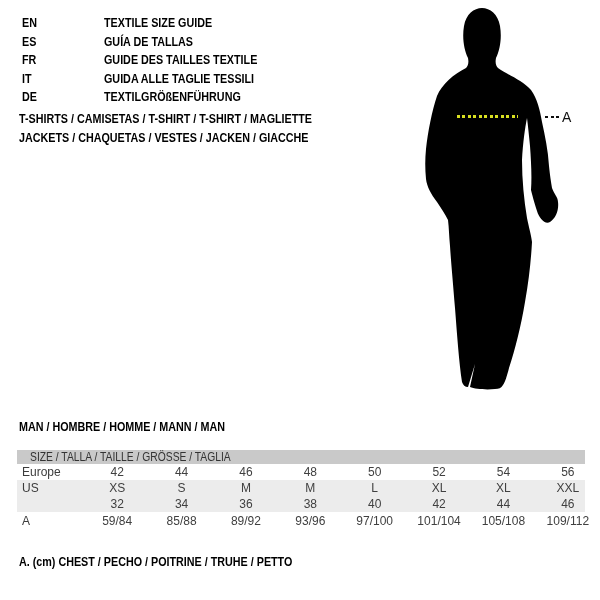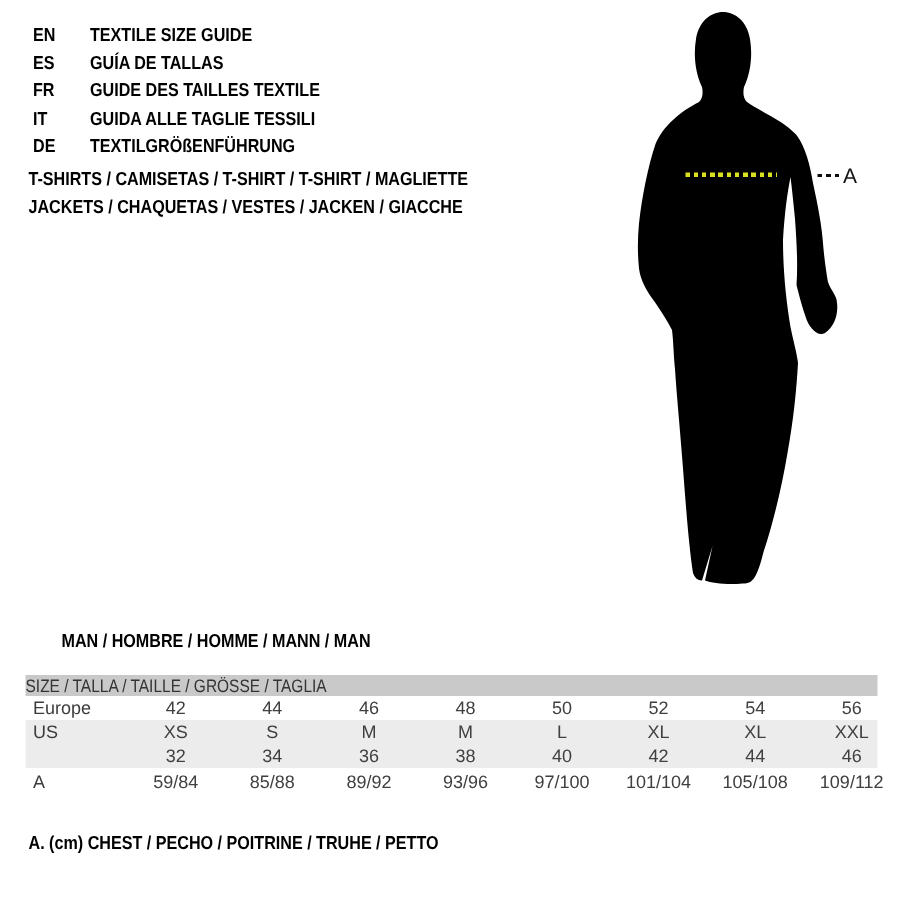--- a/index.html
+++ b/index.html
@@ -5,47 +5,47 @@
   html, body { margin:0; padding:0; }
   body {
     width:600px; height:600px; position:relative; overflow:hidden;
     background:#ffffff; color:#000;
     font-family:"Liberation Sans", sans-serif;
   }
   .cond { display:inline-block; transform:scaleX(0.86); transform-origin:0 50%; white-space:nowrap; }
 
   
   .lang-block { position:absolute; left:22px; top:14px; }
-  .lang-row { display:flex; height:18.5px; align-items:center; font-size:12.5px; font-weight:bold; }
+  .lang-row { display:flex; height:18.5px; align-items:center; font-size:12.5px; font-weight:bold;gap:44px; }
   .lang-code { width:38px; flex:0 0 38px; }
 
   
   .cat-block { position:absolute; left:19px; top:112px; }
   .cat-line { height:19px; display:flex; font-size:12.5px; font-weight:bold; }
 
   
   .figure { position:absolute; left:398px; top:4px; width:165px; height:392px; }
   .figure svg { display:block; width:100%; height:100%; }
   .chest-line {
     position:absolute; left:457px; top:115px; width:61px; height:3px;
     background:repeating-linear-gradient(90deg, var(--dash-color,#d9e021) 0 3px, transparent 3px 5.5px);
   }
   .measure-ext {
     position:absolute; left:545px; top:116px; width:16px; height:2px;
     background:repeating-linear-gradient(90deg, #0d0d0d 0 3px, transparent 3px 5.7px);
   }
   .measure-label { position:absolute; left:562px; top:109px; font-size:14px; color:#111; }
 
   
-  .section-title { position:absolute; left:19px; top:420px; font-size:12.5px; font-weight:bold; display:flex; align-items:center; height:14px;margin-left:22px; }
+  .section-title { position:absolute; left:19px; top:420px; font-size:12.5px; font-weight:bold; display:flex; align-items:center; height:14px; }
 
   
   .size-table { position:absolute; left:17px; top:450px; width:583px; font-size:12px; color:#3c3c3c; }
   .thead {
-    width:568px; height:14px; box-sizing:border-box; padding-left:0;
+    width:568px; height:14px; box-sizing:border-box; padding-left:13px;
     background:var(--header-bg,#c9c9c9); color:#333;
     display:flex; align-items:center;
   }
   .trow { display:flex; align-items:center; height:16px; }
   .trow.striped {
     background-image:linear-gradient(var(--stripe-bg,#ececec), var(--stripe-bg,#ececec));
     background-size:568px 100%; background-repeat:no-repeat;
   }
   .trow.tall { height:18px; }
   .tlabel { flex:0 0 68px; width:68px; box-sizing:border-box; padding-left:5px; color:#3c3c3c; }

